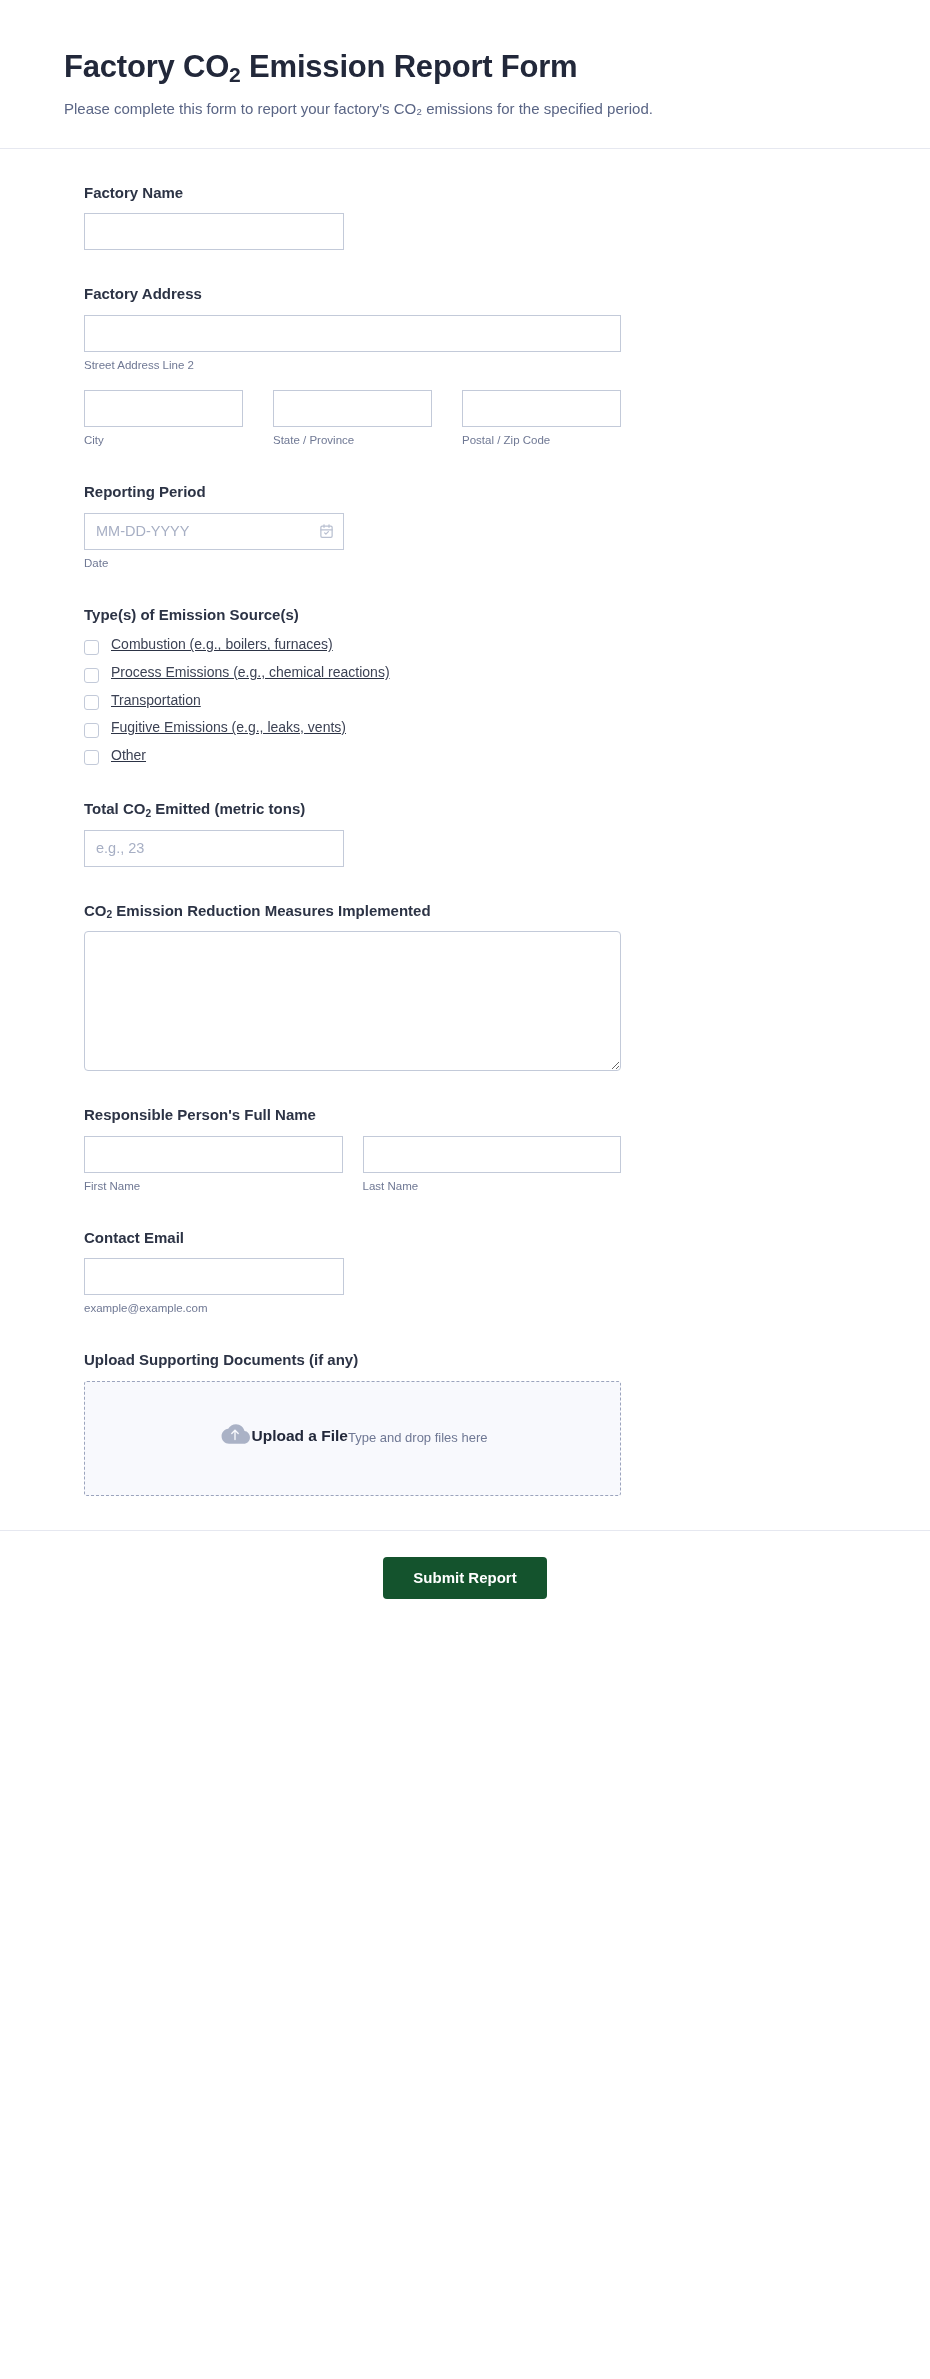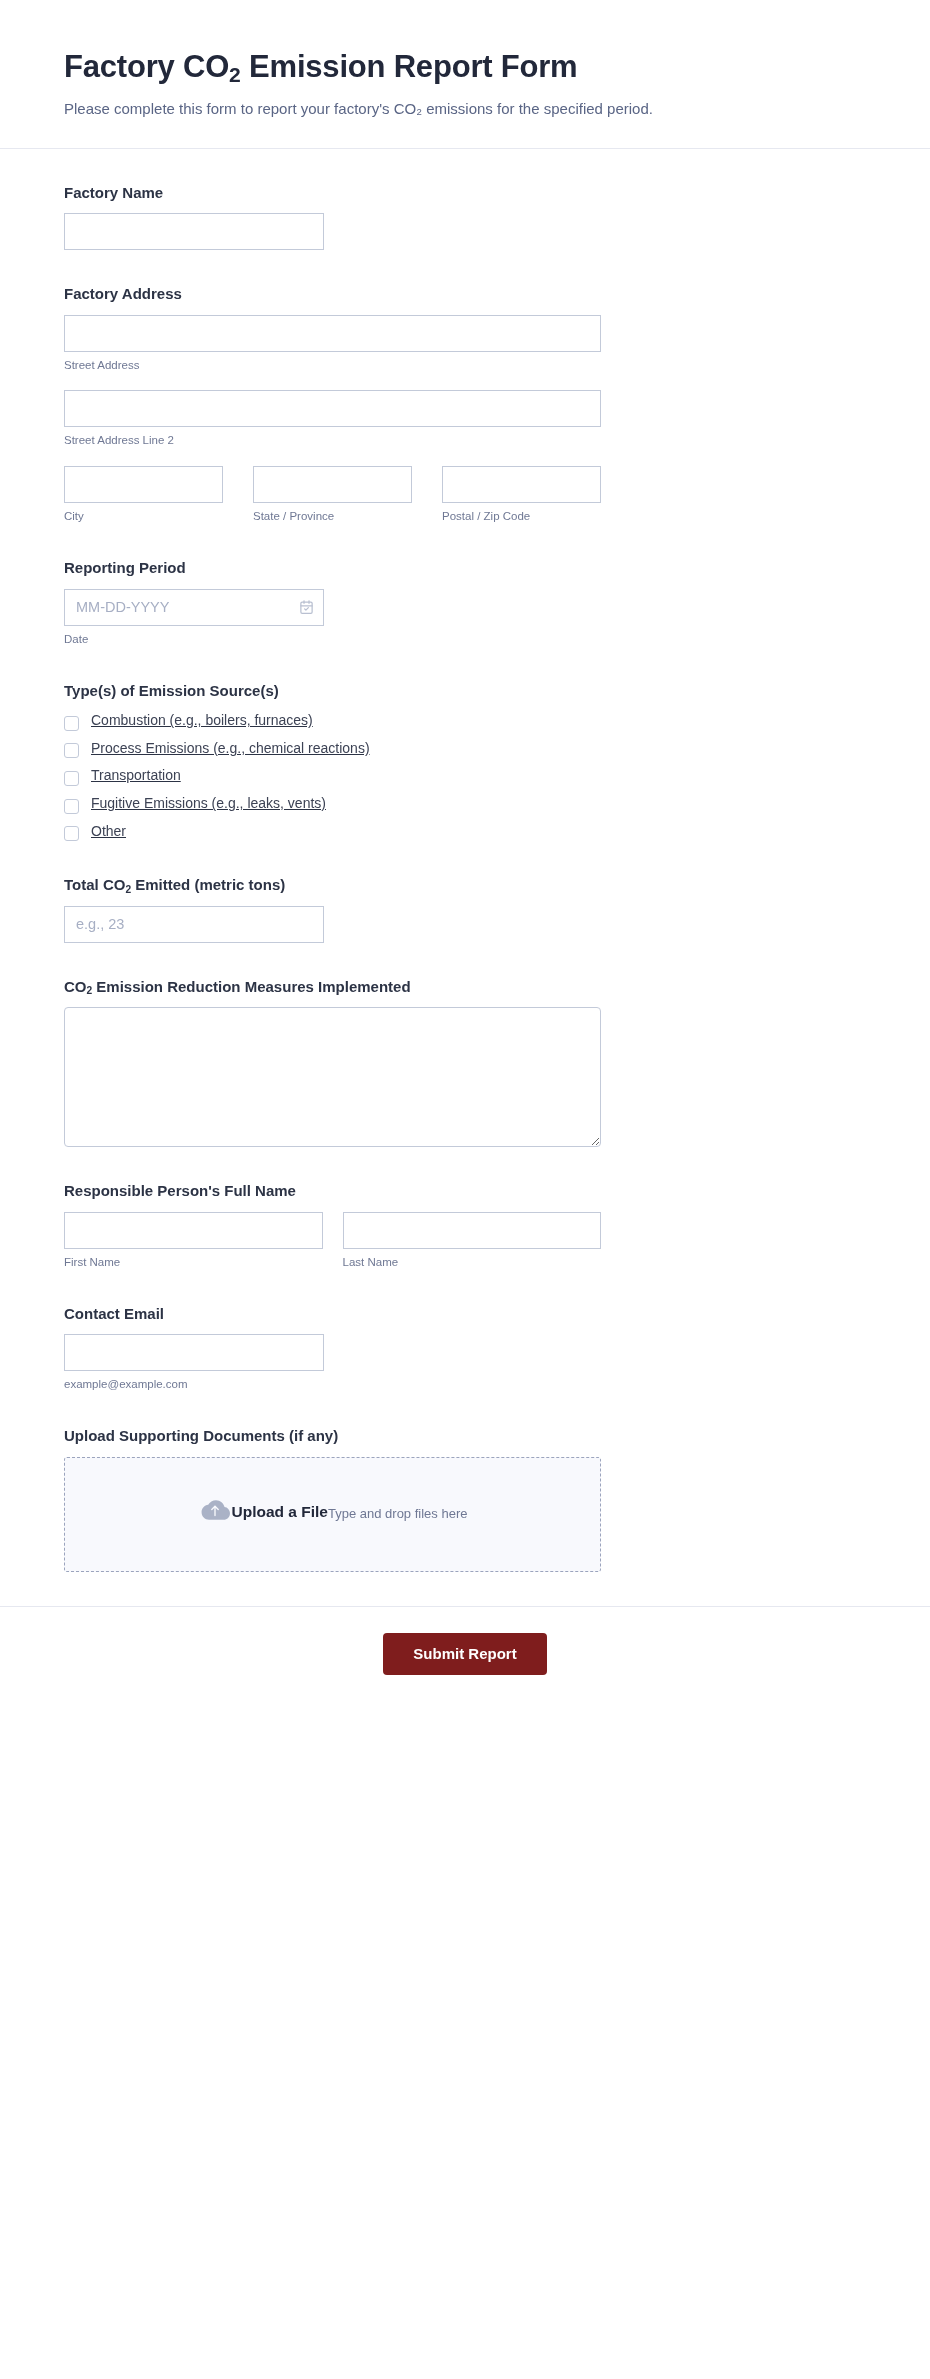--- a/index.html
+++ b/index.html
@@ -50,20 +50,21 @@
     position: relative;
     bottom: -0.26em;
   }
 
   
   .form-body {
     padding: 34px 64px 0 64px;
   }
   .field-block {
     margin-bottom: 34px;
+    margin-left: 20px;
   }
   .field-label {
     display: block;
     font-size: 15px;
     font-weight: bold;
     color: #2c3345;
     margin: 0 0 11px 0;
     line-height: 1.3;
   }
   .sub-label {
@@ -204,21 +205,21 @@
   .form-footer {
     margin-top: 30px;
     border-top: 1px solid #e6e8f0;
     padding: 26px 64px 38px 64px;
     display: flex;
     justify-content: center;
   }
   .submit-btn {
     border: none;
     border-radius: 4px;
-    background: #7f1d1d;
+    background: #14532d;
     color: #ffffff;
     font-family: "Liberation Sans", sans-serif;
     font-size: 15px;
     font-weight: bold;
     padding: 12px 30px;
     min-width: 148px;
     cursor: pointer;
     line-height: 1.2;
   }
 </style>
@@ -235,24 +236,20 @@
   <div class="form-body">
 
     <div class="field-block">
       <label class="field-label">Factory Name</label>
       <input class="inp w-short" type="text" placeholder="" style="">
     </div>
 
     <div class="field-block">
       <label class="field-label">Factory Address</label>
 
-      <div style="margin-bottom:18px;">
-        <input class="inp w-full" type="text" placeholder="" style="">
-        <span class="sub-label">Street Address</span>
-      </div>
 
       <div style="margin-bottom:18px;">
         <input class="inp w-full" type="text" placeholder="" style="">
         <span class="sub-label">Street Address Line 2</span>
       </div>
 
       <div class="addr-row">
         <div class="addr-col">
           <input class="inp" type="text" placeholder="" style="">
           <span class="sub-label">City</span>

